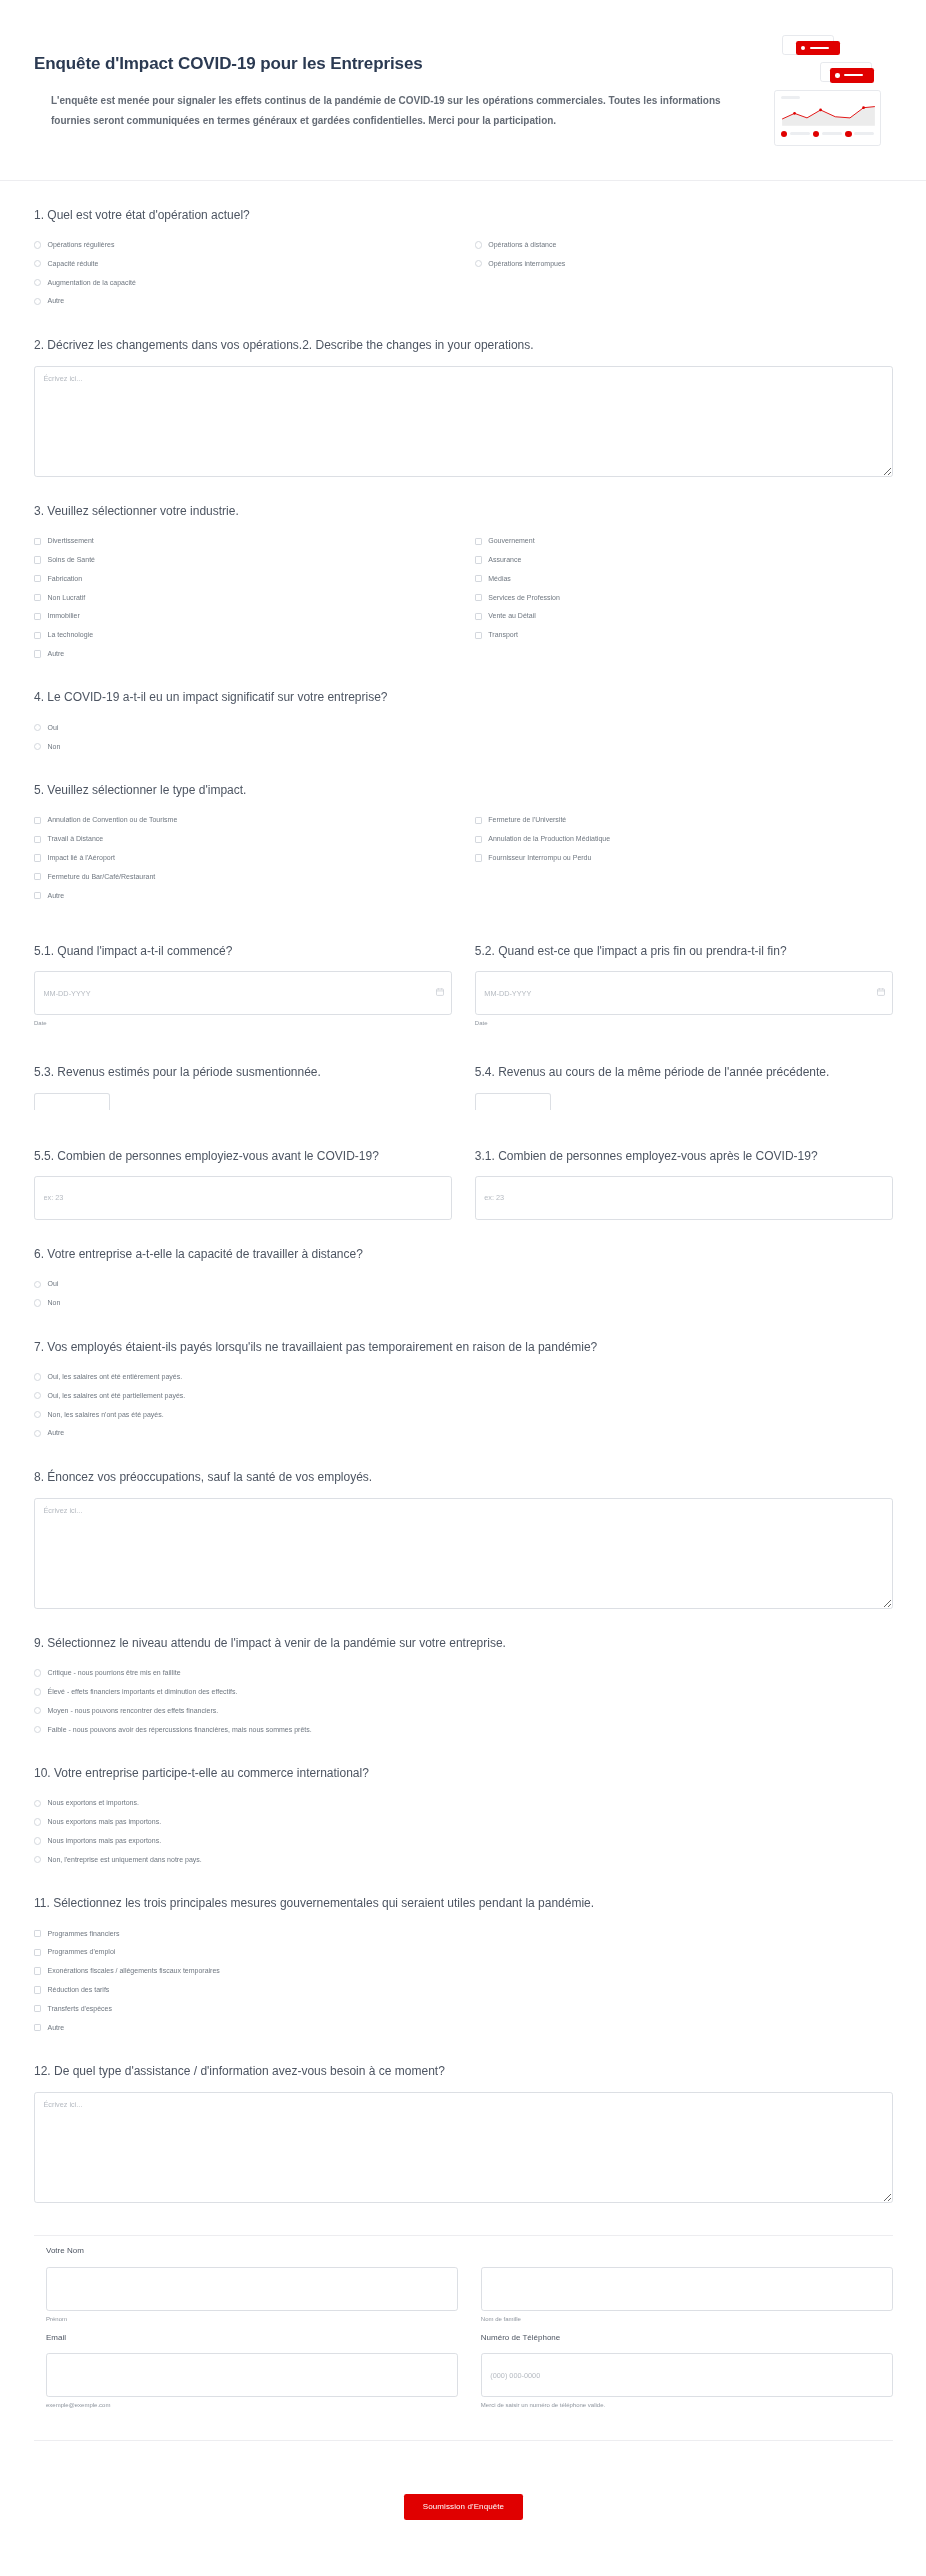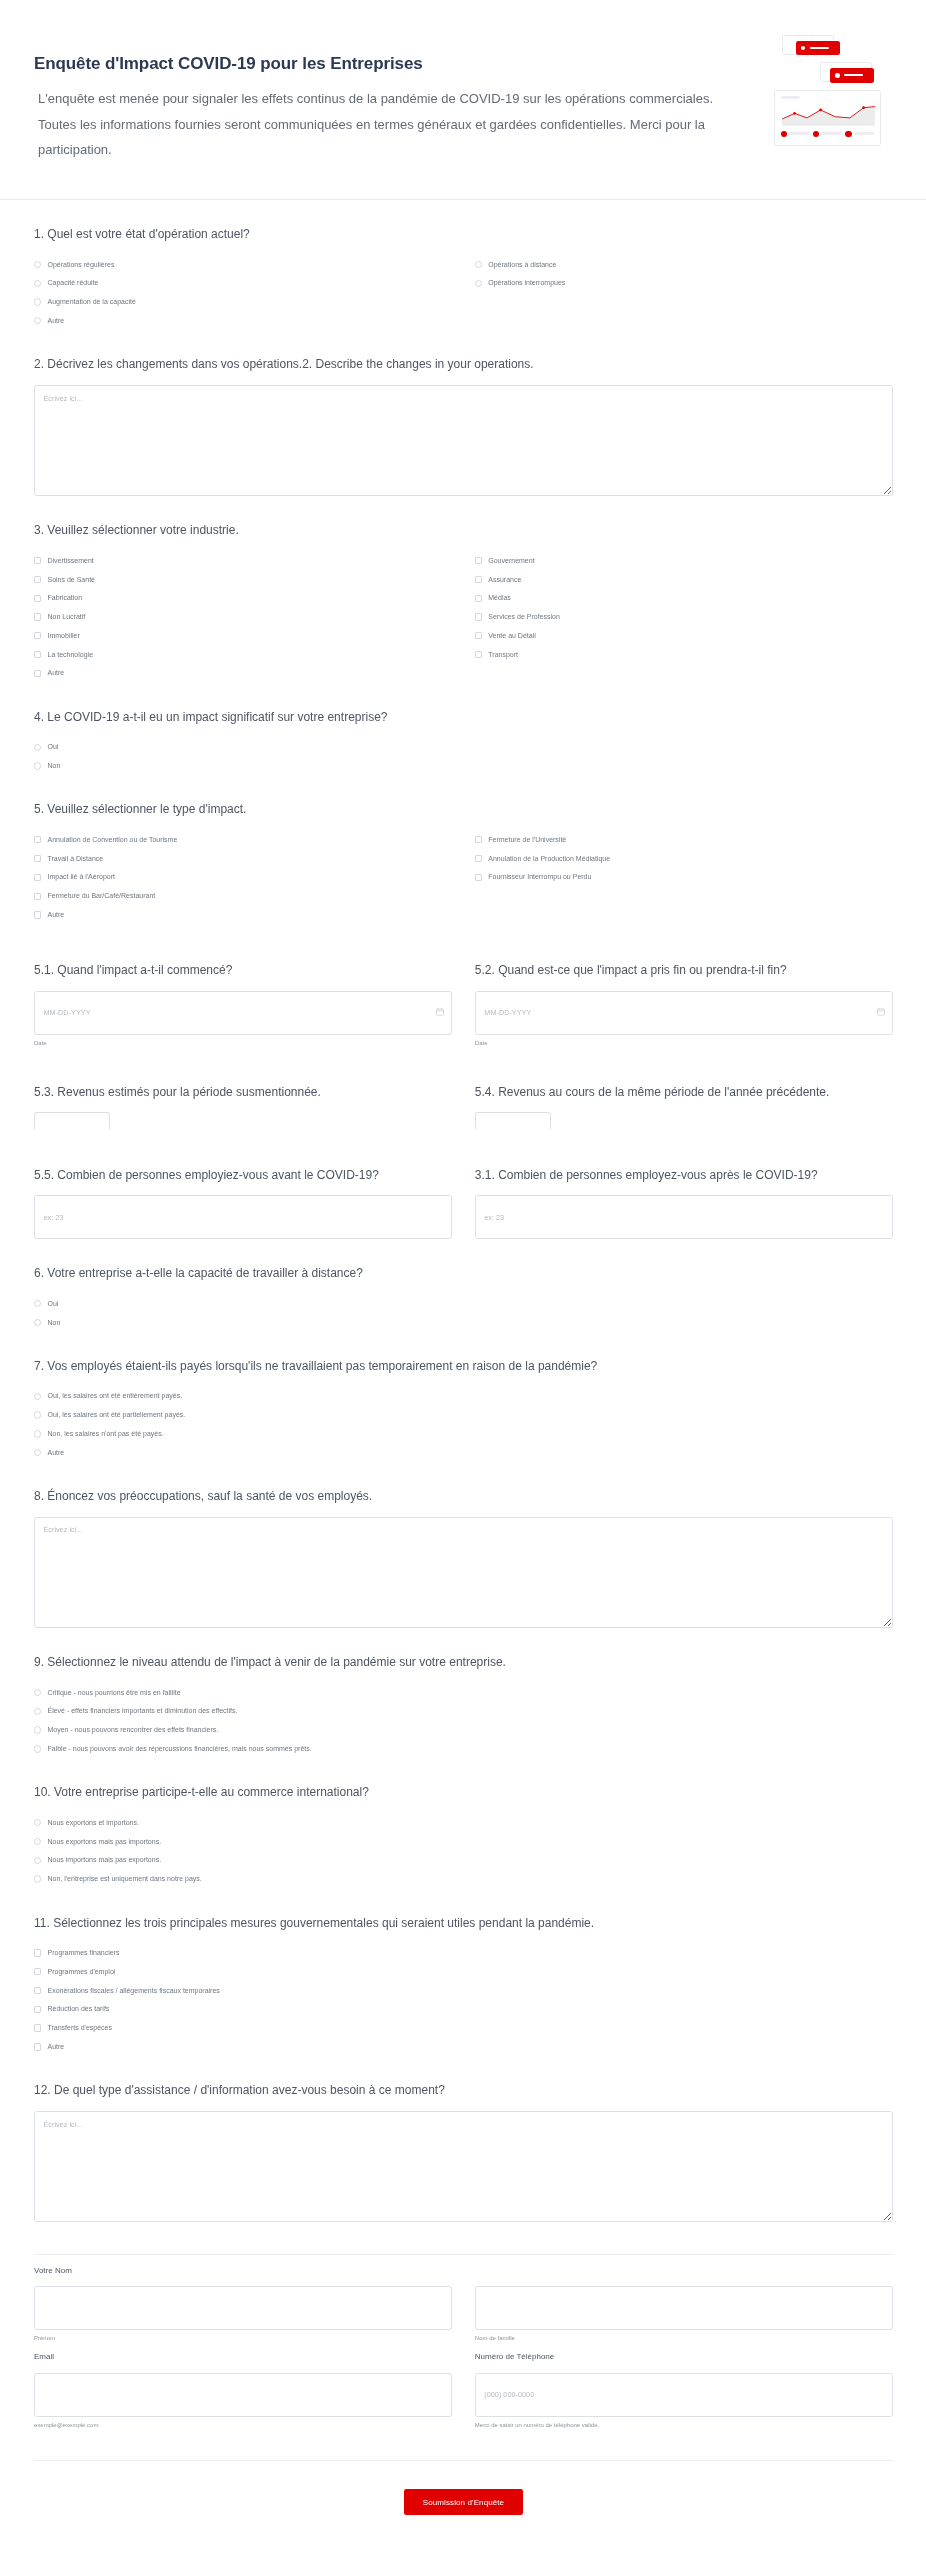--- a/index.html
+++ b/index.html
@@ -20,25 +20,26 @@
   }
   .header-inner { max-width: 734px; }
   .form-title {
     font-size: 17px;
     font-weight: bold;
     color: #2b3a52;
     margin: 0 0 12.4px 0;
     letter-spacing: -0.1px;
   }
   .form-subtitle {
-    font-size: 13px;
+    font-size: 10px;
     line-height: 1.95;
     color: #646b75;
     max-width: 700px;
-    margin: 4px;
+    margin: 17px;
+    font-weight: bold;
   }
 
   
   .deco {
     position: absolute;
     right: 33px;
     top: 35px;
     width: 120px;
     height: 116px;
   }
@@ -198,21 +199,21 @@
     border: 0.6px solid #dcdfe4;
     border-top-left-radius: 2.8px;
     border-top-right-radius: 2.8px;
     border-bottom: none;
     background: #fff;
     overflow: hidden;
   }
 
   
   .section-rule { height: 0.6px; background: #ededf0; margin-top: 32px; }
-  .contact-block { padding-top: 11px; }
+  .contact-block { padding-top: 11px; margin-left: 12px; }
   .contact-legend {
     font-size: 8px;
     color: #4d5562;
     margin-bottom: 11.3px;
   }
   .half { width: calc(50% - 11.3px); }
 
   
   .submit-wrap {
     display: flex;
@@ -222,20 +223,21 @@
   .submit-btn {
     background: #e00000;
     color: #ffffff;
     border: none;
     border-radius: 2.3px;
     font-size: 8px;
     font-family: "Liberation Sans", sans-serif;
     padding: 8.5px 19px;
     cursor: pointer;
     letter-spacing: 0.1px;
+    margin-top: 24px;
   }
 </style>
 </head>
 <body>
 
 <div class="header">
   <div class="header-inner">
     <h1 class="form-title">Enquête d'Impact COVID-19 pour les Entreprises</h1>
     <p class="form-subtitle">L'enquête est menée pour signaler les effets continus de la pandémie de COVID-19 sur les opérations commerciales. Toutes les informations fournies seront communiquées en termes généraux et gardées confidentielles. Merci pour la participation.</p>
   </div>

